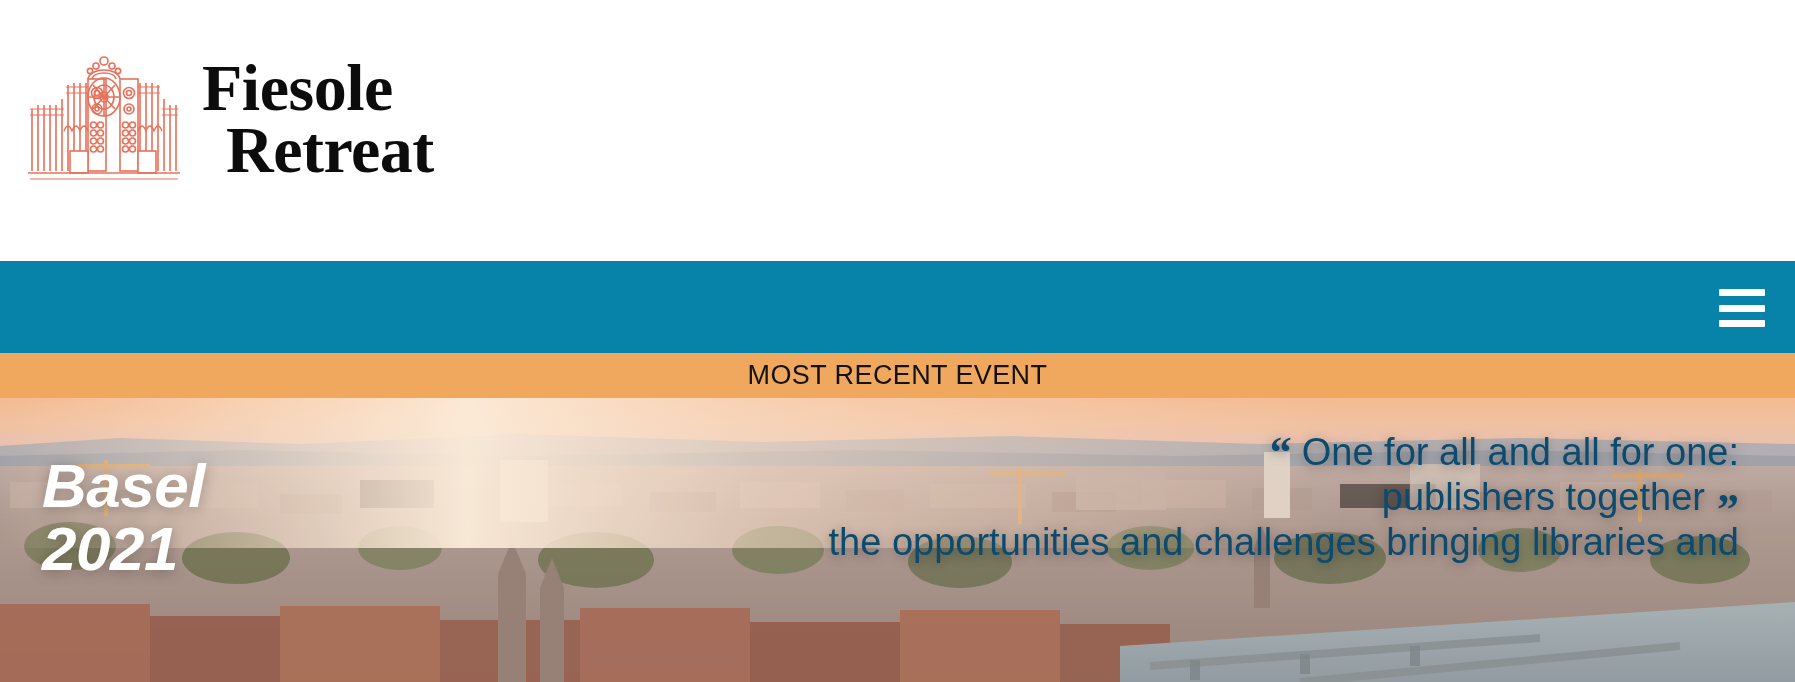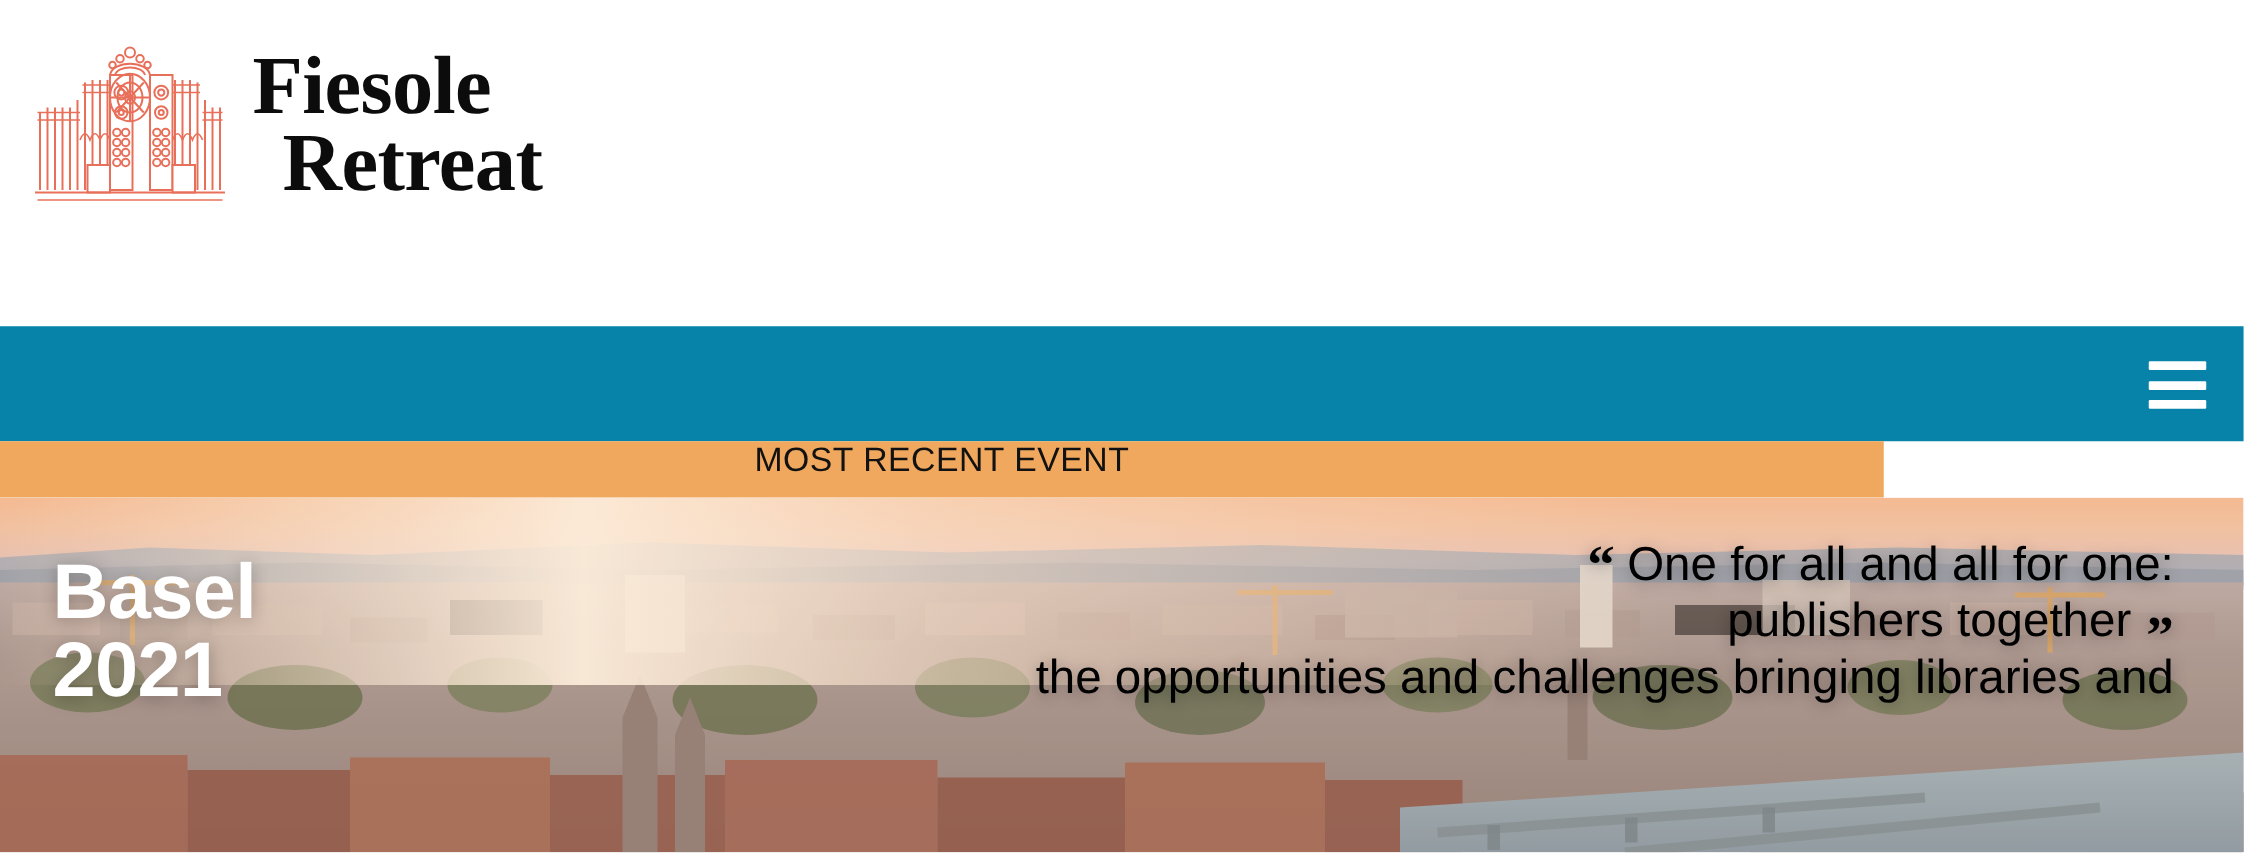--- a/index.html
+++ b/index.html
@@ -26,21 +26,21 @@
     width: 1795px;
     height: 261px;
     background: #ffffff;
     display: flex;
     align-items: center;
   }
 
   .brand {
     position: absolute;
     left: 28px;
-    top: 34px;
+    top: 53px;
     display: flex;
     align-items: flex-start;
   }
 
   .gate-logo {
     width: 152px;
     height: 128px;
     flex: none;
     display: block;
   }
@@ -100,24 +100,25 @@
     width: 46px;
     height: 7px;
     background: #ffffff;
     border-radius: 1px;
   }
 
   
   .event-banner {
     position: absolute;
     top: 353px; left: 0;
-    width: 1507px;
+    width: 1795px;
     height: 45px;
     background: #f0a85e;
     display: flex;
+    align-items: center;
     justify-content: center;
   }
   .event-banner-label {
     color: #121212;
     font-size: 27px;
     letter-spacing: 0.4px;
     font-weight: 400;
     font-family: "Liberation Sans", sans-serif;
   }
 
@@ -133,38 +134,39 @@
     position: absolute;
     inset: 0;
     width: 1795px;
     height: 284px;
     display: block;
   }
 
   .hero-place {
     position: absolute;
     left: 42px;
-    top: 44px;
+    top: 56px;
     color: #ffffff;
     font-weight: 700;
     font-size: 62px;
     line-height: 1.02;
     letter-spacing: -0.5px;
     text-shadow: 0 2px 14px rgba(0,0,0,0.28);
     font-family: "Liberation Sans", sans-serif;
+    font-style: italic;
   }
   .hero-place .hero-year { display: block; }
 
   .hero-quote {
     position: absolute;
     right: 56px;
     top: 32px;
     width: 920px;
     text-align: right;
-    color: #000000;
+    color: #0c4a6e;
     font-size: 38px;
     line-height: 1.18;
     font-weight: 300;
     text-shadow: 0 2px 12px rgba(0,0,0,0.35);
     font-family: "Liberation Sans", sans-serif;
   }
   .hero-quote .q-line { display: block; }
   .quote-open {
     font-family: "Liberation Serif", "DejaVu Serif", serif;
     font-weight: 700;

